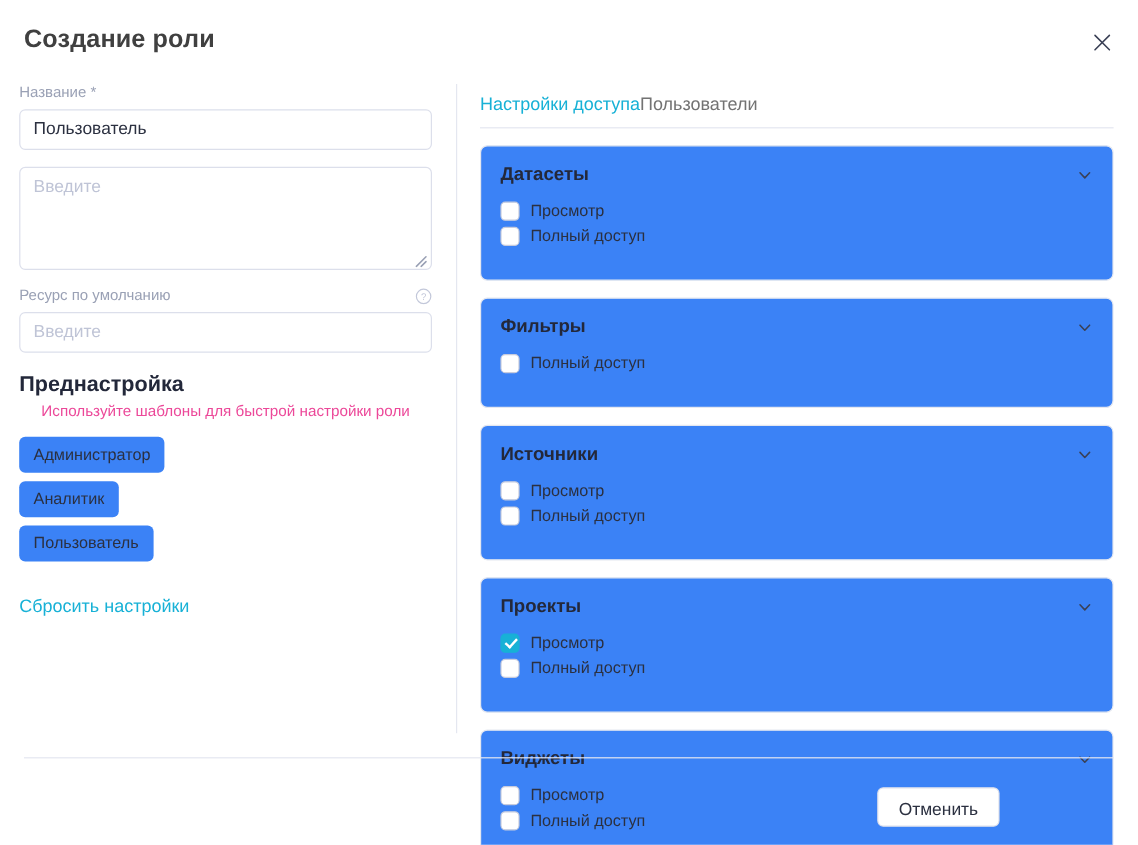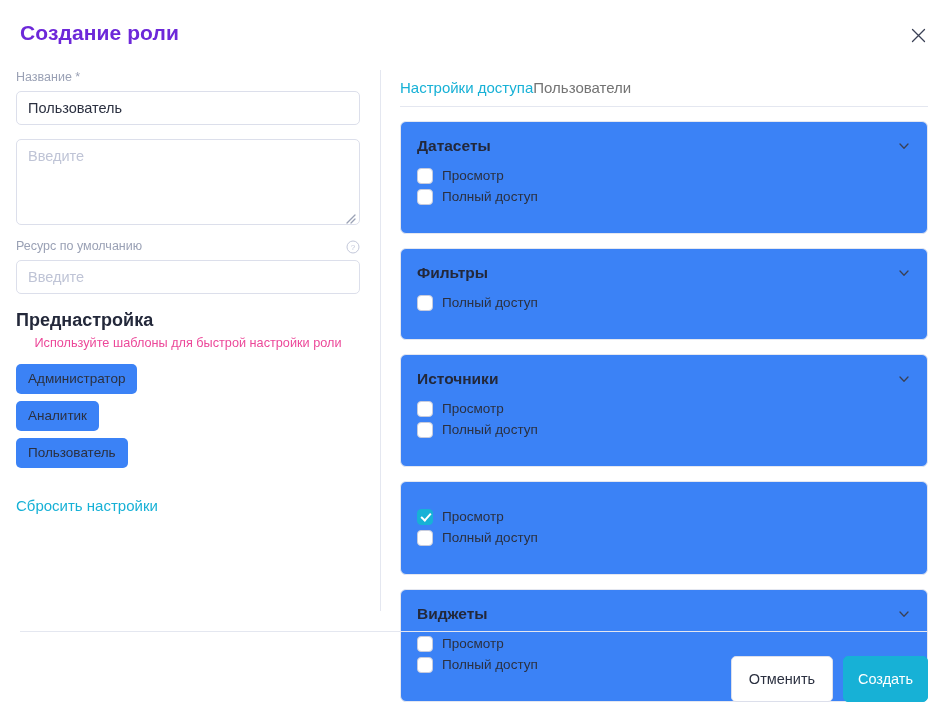--- a/index.html
+++ b/index.html
@@ -22,21 +22,21 @@
     top: 0; left: 0;
     width: 948px;
     height: 70px;
   }
   .modal-title {
     position: absolute;
     left: 20px;
     top: 21px;
     font-size: 21px;
     font-weight: bold;
-    color: #6d28d9;
+    color: #404040;
     letter-spacing: .1px;
   }
   .close-button {
     position: absolute;
     left: 903px;
     top: 20px;
     width: 30px;
     height: 30px;
     display: flex;
     align-items: center;
@@ -267,21 +267,21 @@
   .footer {
     position: absolute;
     left: 0;
     top: 632px;
     width: 948px;
     height: 72px;
   }
   .btn {
     position: absolute;
     top: 24px;
-    height: 46px;
+    height: 33px;
     border-radius: 5px;
     font-family: "Liberation Sans", sans-serif;
     font-size: 14.5px;
     cursor: pointer;
     line-height: 34px;
     text-align: center;
     box-sizing: border-box;
   }
   .btn-cancel {
     left: 731px;
@@ -421,20 +421,28 @@
           <span class="perm-label">Просмотр</span>
         </div>
         <div class="perm-row">
           <span class="cb"></span>
           <span class="perm-label">Полный доступ</span>
         </div>
       </div>
     </div>
 
     <div class="perm-card">
+      <div class="perm-head">
+        <span class="perm-title">Проекты</span>
+        <span class="chev">
+          <svg width="14" height="14" viewBox="0 0 14 14">
+              <path d="M3 5 L7 9.2 L11 5" fill="none" stroke="#3a4055" stroke-width="1.3" stroke-linecap="round" stroke-linejoin="round"></path>
+            </svg>
+        </span>
+      </div>
       <div class="perm-options">
         <div class="perm-row">
           <span class="cb checked"></span>
           <span class="perm-label">Просмотр</span>
         </div>
         <div class="perm-row">
           <span class="cb"></span>
           <span class="perm-label">Полный доступ</span>
         </div>
       </div>
@@ -460,14 +468,13 @@
         </div>
       </div>
     </div>
 
   </div>
 </div>
 
 <div class="footer-divider"></div>
 <div class="footer">
   <button class="btn btn-cancel">Отменить</button>
-  <button class="btn btn-primary">Создать</button>
 </div>
 
 </body></html>

